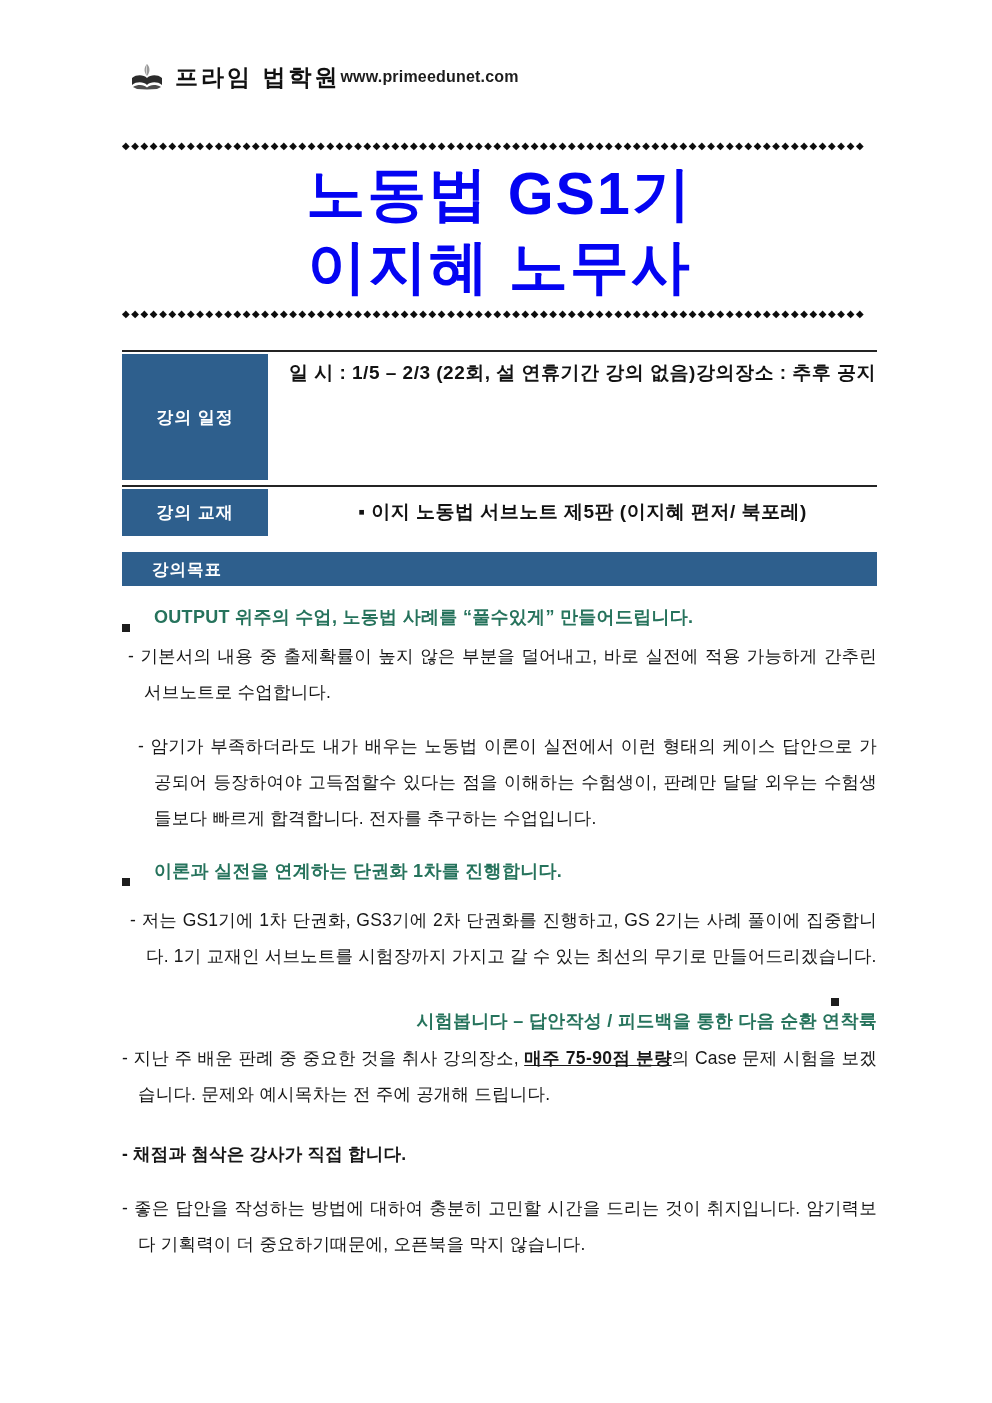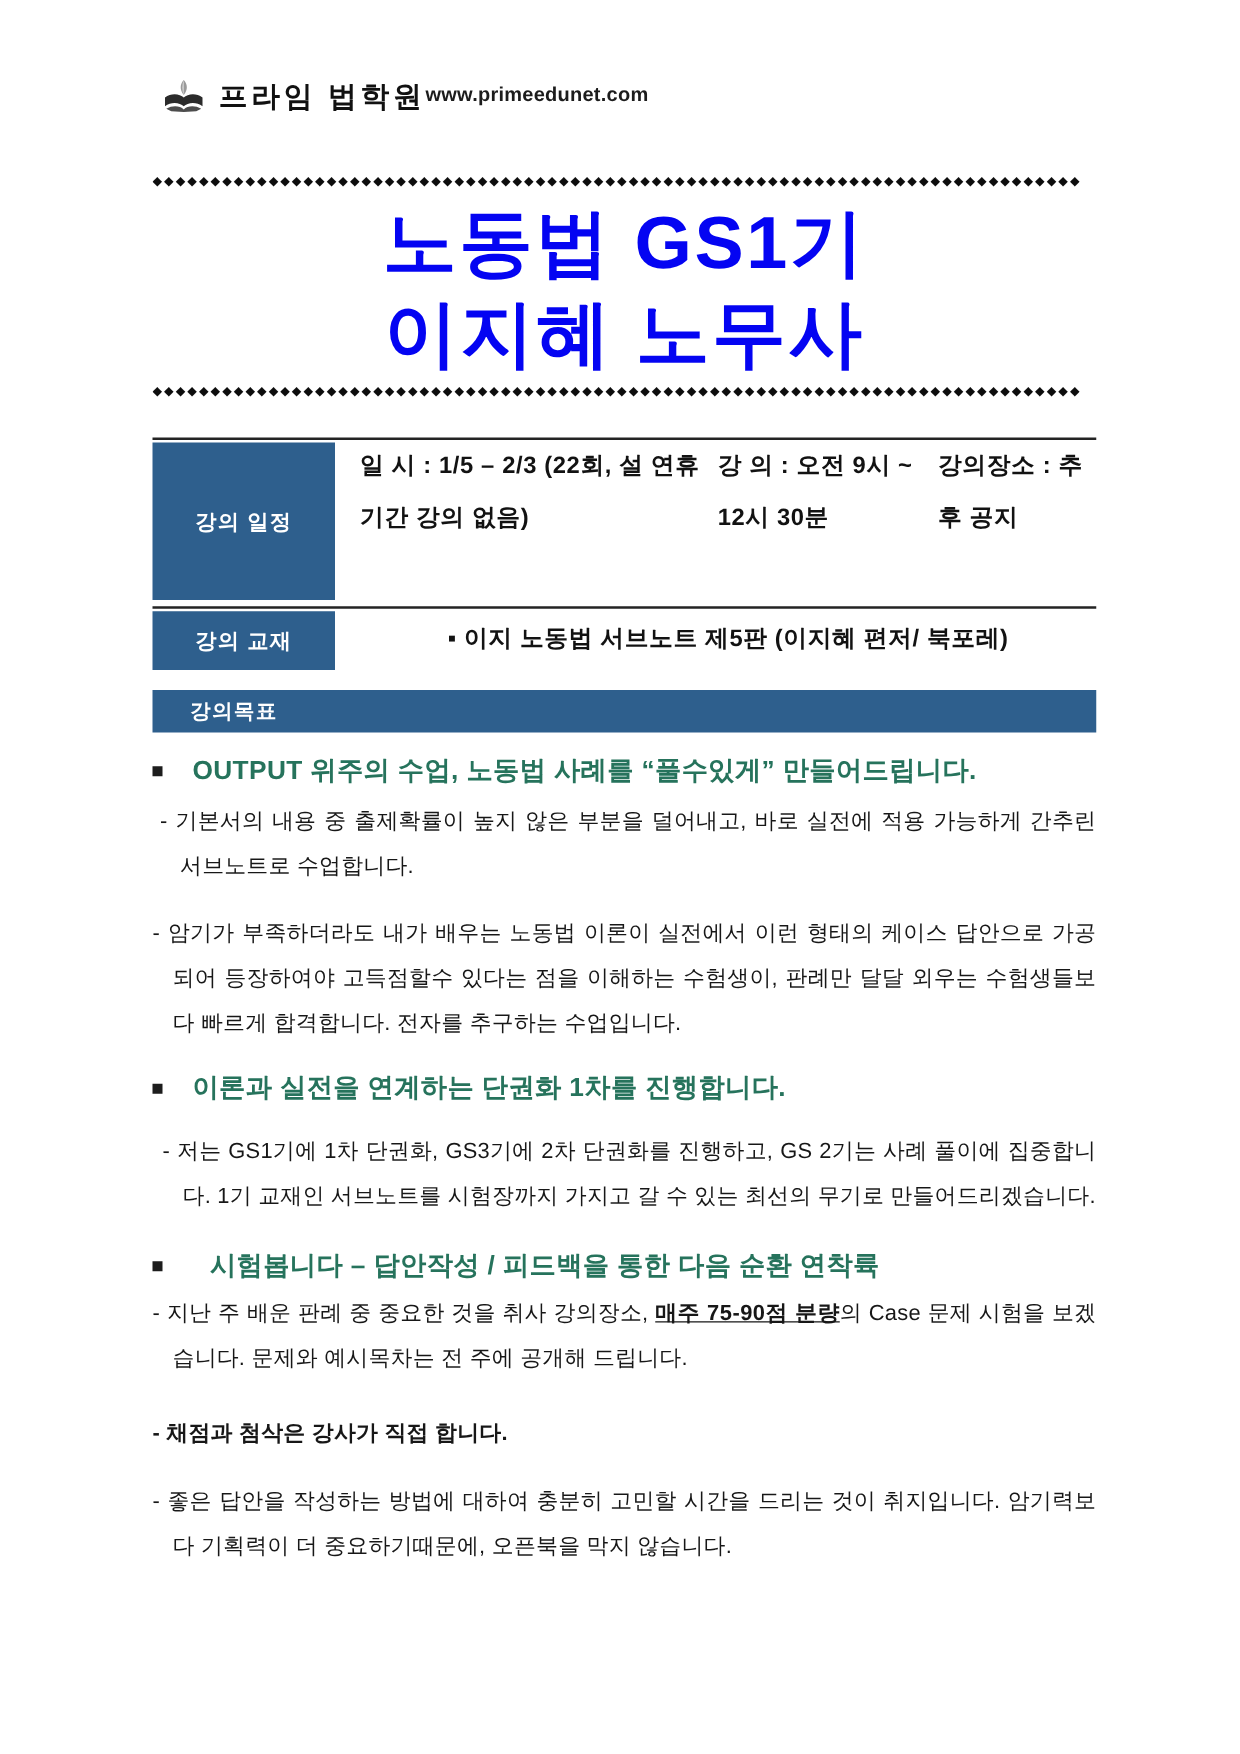--- a/index.html
+++ b/index.html
@@ -60,38 +60,38 @@
 
   
   .section-bar {
     margin-top:15px; height:34px; background:#2e5f8d;
     color:#ffffff; font-weight:bold; font-size:16.5px; line-height:34px;
     padding-left:30px; letter-spacing:1px; box-sizing:border-box;
   }
 
   
   .goal-heading {
-    display:flex; align-items:center; color:#26735c;
-    font-weight:bold; font-size:21px; line-height:30px; letter-spacing:0.3px;
+    display:flex; align-items:flex-end; color:#26735c;
+    font-weight:bold; font-size:18px; line-height:30px; letter-spacing:0.3px;
   }
   .goal-heading .sq {
     width:8px; height:8px; background:#1d1d1d; flex:0 0 auto; margin-right:24px;
   }
   .gh1 { margin-top:16px; }
   .gh2 { margin-top:20px; }
-  .gh3 { margin-top:24px; }
+  .gh3 { margin-top:24px;flex-direction:column; }
   .gh3 .sq { margin-right:38px; }
 
   .para {
     font-size:17.5px; line-height:36px; color:#171717;
     text-align:justify; margin:0; padding-left:16px; text-indent:-16px;
     letter-spacing:0.2px;
   }
   .p-s1a { margin-top:6px; padding-left:22px; text-indent:-16px; }
-  .p-s1b { margin-top:18px; }
+  .p-s1b { margin-top:18px;margin-left:16px; }
   .p-s2a { margin-top:16px; padding-left:24px; text-indent:-16px; }
   .p-s3a { margin-top:4px; }
   .p-s3b { margin-top:18px; }
   .p-s3c { margin-top:24px; font-weight:bold; }
   .strong-underline { font-weight:bold; text-decoration:underline; letter-spacing:0.4px; }
 </style>
 </head>
 <body>
 
 <div class="page">
@@ -120,21 +120,20 @@
       <div class="title-blue">이지혜 노무사</div>
     </div>
 
     <div class="divider second">◆◆◆◆◆◆◆◆◆◆◆◆◆◆◆◆◆◆◆◆◆◆◆◆◆◆◆◆◆◆◆◆◆◆◆◆◆◆◆◆◆◆◆◆◆◆◆◆◆◆◆◆◆◆◆◆◆◆◆◆◆◆◆◆◆◆◆◆◆◆◆◆◆◆◆◆◆◆◆◆</div>
 
     <div class="info-table">
       <div class="t-row first">
         <div class="t-label">강의 일정</div>
         <div class="t-content">
           <div class="t-line">일 시 : 1/5 – 2/3 (22회, 설 연휴기간 강의 없음)</div>
-          <div class="t-line">강 의 : 오전 9시 ~ 12시 30분</div>
           <div class="t-line">강의장소 : 추후 공지</div>
         </div>
       </div>
       <div class="t-row second">
         <div class="t-label">강의 교재</div>
         <div class="t-content">
           <div class="t-line">▪ 이지 노동법 서브노트 제5판 (이지혜 편저/ 북포레)</div>
         </div>
       </div>
     </div>

